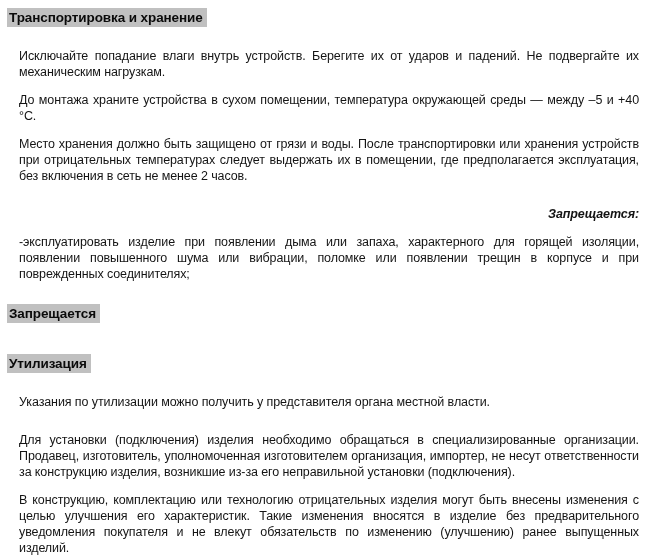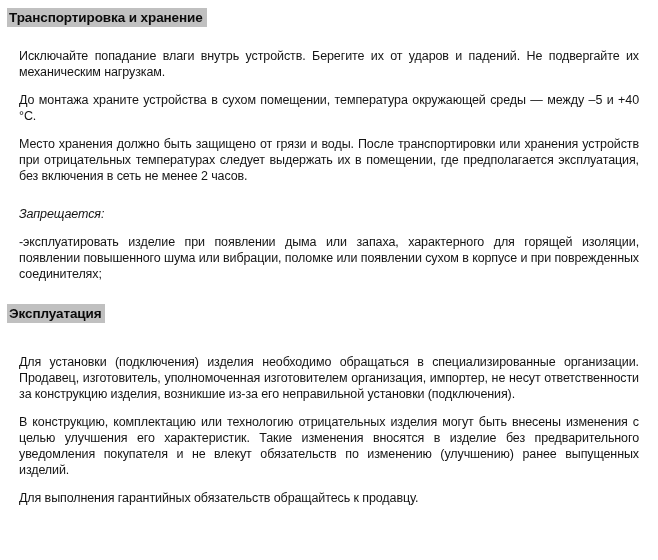--- a/index.html
+++ b/index.html
@@ -39,46 +39,50 @@
   }
   .para {
     margin: 12px;
     font-size: 12.5px;
     line-height: 16px;
     letter-spacing: -0.1px;
     text-align: justify;
     color: #141414;
   }
   .para.bi {
-    font-weight: normal;
+    font-weight: bold;
     font-style: italic;
-    text-align: left;
+    text-align: right;
   }
 </style>
 </head>
 <body>
 
 <div class="page">
 
   <section class="section">
     <h2 class="section-heading">Транспортировка и хранение</h2>
     <p class="para">Исключайте попадание влаги внутрь устройств. Берегите их от ударов и падений. Не подвергайте их механическим нагрузкам.</p>
     <p class="para">До монтажа храните устройства в сухом помещении, температура окружающей среды — между –5 и +40 °C.</p>
     <p class="para">Место хранения должно быть защищено от грязи и воды. После транспортировки или хранения устройств при отрицательных температурах следует выдержать их в помещении, где предполагается эксплуатация, без включения в сеть не менее 2 часов.</p>
   </section>
 
   <section class="section">
     <p class="para bi">Запрещается:</p>
-    <p class="para">-эксплуатировать изделие при появлении дыма или запаха, характерного для горящей изоляции, появлении повышенного шума или вибрации, поломке или появлении сухом в корпусе и при поврежденных соединителях;</p>
+    <p class="para">-эксплуатировать изделие при появлении дыма или запаха, характерного для горящей изоляции, появлении повышенного шума или вибрации, поломке или появлении трещин в корпусе и при поврежденных соединителях;</p>
   </section>
 
   <section class="section">
-    <h2 class="section-heading">Эксплуатация</h2>
+    <h2 class="section-heading">Запрещается</h2>
   </section>
 
+  <section class="section">
+    <h2 class="section-heading">Утилизация</h2>
+    <p class="para">Указания по утилизации можно получить у представителя органа местной власти.</p>
+  </section>
 
   <section class="section">
     <p class="para">Для установки (подключения) изделия необходимо обращаться в специализированные организации. Продавец, изготовитель, уполномоченная изготовителем организация, импортер, не несут ответственности за конструкцию изделия, возникшие из-за его неправильной установки (подключения).</p>
     <p class="para">В конструкцию, комплектацию или технологию отрицательных изделия могут быть внесены изменения с целью улучшения его характеристик. Такие изменения вносятся в изделие без предварительного уведомления покупателя и не влекут обязательств по изменению (улучшению) ранее выпущенных изделий.</p>
     <p class="para">Для выполнения гарантийных обязательств обращайтесь к продавцу.</p>
     
   </section>
 
 </div>
 

